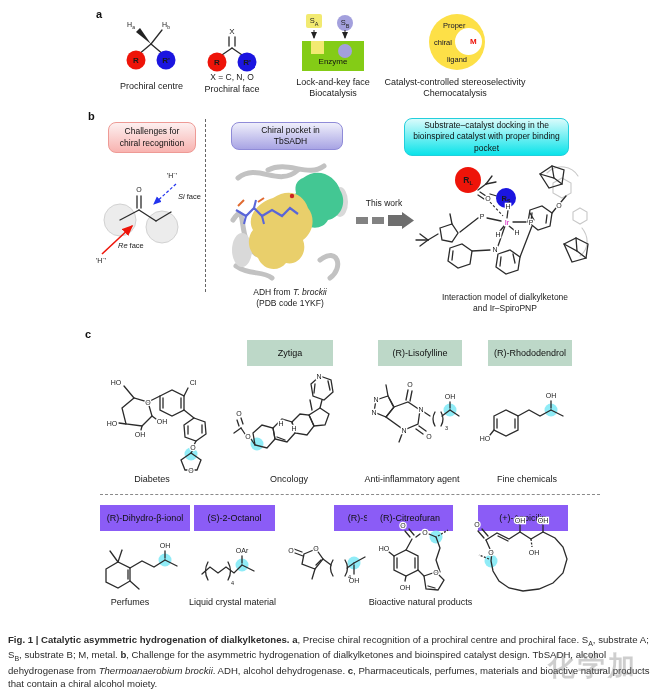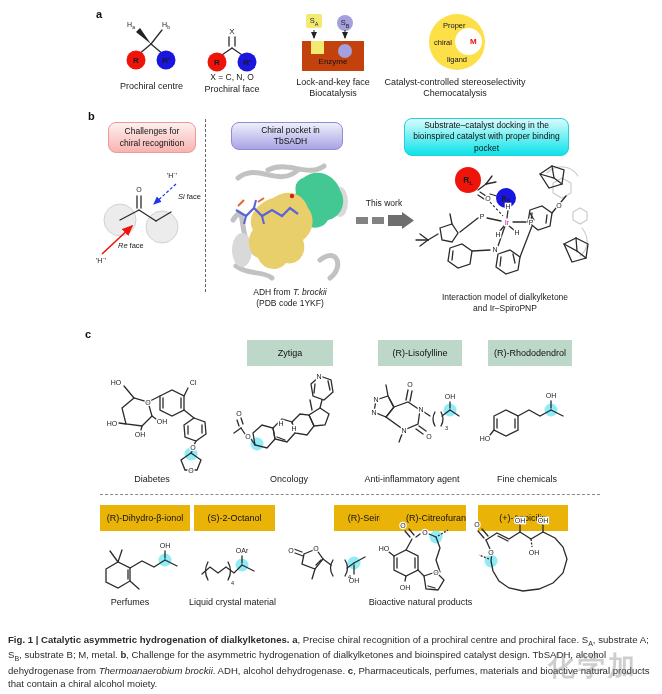--- a/index.html
+++ b/index.html
@@ -7,21 +7,21 @@
   .abs{position:absolute;}
   .plabel{font-weight:bold;font-size:11px;color:#111;}
   .cap{font-size:9px;color:#1a1a1a;text-align:center;line-height:1.25;}
   .smallcap{font-size:8.5px;color:#1a1a1a;text-align:center;line-height:1.3;}
   .gbox{border-radius:8px;text-align:center;font-size:8.5px;line-height:1.32;color:#101010;
         display:flex;align-items:center;justify-content:center;box-sizing:border-box;padding:2px 5px;}
   .box-pink{background:linear-gradient(180deg,#fdf0f0 0%,#f8b3b0 100%);border:1.5px solid #ee9a95;}
   .box-purp{background:linear-gradient(180deg,#efeffb 0%,#a8a4e4 100%);border:1.5px solid #8f8bd8;}
   .box-cyan{background:linear-gradient(180deg,#d9fbfb 0%,#0be3e9 100%);border:1.5px solid #22cfdc;}
   .tag{background:#bdd8c8;text-align:center;font-size:9px;height:26px;line-height:26px;color:#111;box-sizing:border-box;}
-  .tag2{background:#eab308;}
+  .tag2{background:#8b5cf6;}
   .vdash{border-left:1.5px dashed #666;}
   .hdash{border-top:1.5px dashed #8a8a8a;}
   svg{overflow:visible;}
   svg text{font-family:"Liberation Sans",sans-serif;fill:#1a1a1a;}
   .atom{paint-order:stroke;stroke:#ffffff;stroke-width:2.6px;font-size:7px;}
   .bond{stroke:#2b2b2b;stroke-width:1.3;fill:none;stroke-linecap:round;}
   .bondg{stroke:#c8c8c8;stroke-width:1.1;fill:none;stroke-linecap:round;}
   .caption{font-size:9.6px;line-height:1.36;color:#2b2b2b;}
   .caption .b{font-weight:bold;}
   .caption .i{font-style:italic;}
@@ -84,21 +84,21 @@
   <div class="abs" style="left:306px;top:14px;width:16px;height:14px;background:#f2ea71;border-radius:2px;text-align:center;font-size:7.5px;line-height:14px;color:#222;">
     <span>S</span><sub style="font-size:5.5px;">A</sub>
   </div>
   <div class="abs" style="left:337px;top:15px;width:16px;height:16px;background:#a3a0dd;border-radius:50%;text-align:center;font-size:7.5px;line-height:16px;color:#222;">
     <span>S</span><sub style="font-size:5.5px;">B</sub>
   </div>
   <svg class="abs" style="left:300px;top:30px;" width="70" height="11" viewBox="0 0 70 11">
     <line x1="14" y1="0" x2="14" y2="8" stroke="#222" stroke-width="1" marker-end="url(#ahK)"></line>
     <line x1="45" y1="0" x2="45" y2="8" stroke="#222" stroke-width="1" marker-end="url(#ahK)"></line>
   </svg>
-  <div class="abs" style="left:302px;top:41px;width:62px;height:30px;background:#c2410c;">
+  <div class="abs" style="left:302px;top:41px;width:62px;height:30px;background:#84cc16;">
     <div class="abs" style="left:9px;top:0;width:13px;height:13px;background:#f2ea71;"></div>
     <div class="abs" style="left:36px;top:3px;width:14px;height:14px;background:#a3a0dd;border-radius:50%;"></div>
     <div class="abs" style="left:0;top:16px;width:62px;text-align:center;font-size:8px;color:#111;">Enzyme</div>
   </div>
   <div class="abs cap" style="left:278px;top:77px;width:110px;">Lock-and-key face</div>
   <div class="abs cap" style="left:278px;top:88px;width:110px;">Biocatalysis</div>
 
   <div class="abs" style="left:429px;top:14px;width:56px;height:56px;background:#fde047;border-radius:50%;">
     <div class="abs" style="left:26px;top:14px;width:27px;height:27px;background:#fff;border-radius:50%;"></div>
     <div class="abs" style="left:14px;top:7px;font-size:7.5px;color:#101028;">Proper</div>
@@ -352,21 +352,21 @@
   <div class="abs cap" style="left:112px;top:474px;width:80px;">Diabetes</div>
   <div class="abs cap" style="left:249px;top:474px;width:80px;">Oncology</div>
   <div class="abs cap" style="left:357px;top:474px;width:110px;">Anti-inflammatory agent</div>
   <div class="abs cap" style="left:477px;top:474px;width:100px;">Fine chemicals</div>
 
   <div class="abs hdash" style="left:100px;top:494px;width:500px;"></div>
 
   <div class="abs tag tag2" style="left:100px;top:505px;width:90px;">(R)-Dihydro-β-ionol</div>
   <div class="abs tag tag2" style="left:194px;top:505px;width:81px;">(S)-2-Octanol</div>
   <div class="abs tag tag2" style="left:286px;top:505px;width:73px;margin-left:48px;">(R)-Seiridin</div>
-  <div class="abs tag tag2" style="left:380px;top:505px;width:86px;text-align:right;">(R)-Citreofuran</div>
+  <div class="abs tag tag2" style="left:367px;top:505px;width:86px;">(R)-Citreofuran</div>
   <div class="abs tag tag2" style="left:478px;top:505px;width:90px;">(+)-Aspicilin</div>
 
   <svg class="abs" style="left:92px;top:535px;" width="102" height="62" viewBox="0 0 102 62">
     <circle cx="73" cy="25" r="6.5" fill="#7de9f6" opacity="0.85"></circle>
     <g>
       <path d="M14,34 L26,27 L38,33 L38,46 L26,53 L14,47 Z" class="bond"></path>
       <line x1="36" y1="35" x2="36" y2="44" class="bond"></line>
       <line x1="26" y1="27" x2="18" y2="16" class="bond"></line>
       <line x1="26" y1="27" x2="30" y2="15" class="bond"></line>
       <line x1="38" y1="46" x2="47" y2="54" class="bond"></line>

